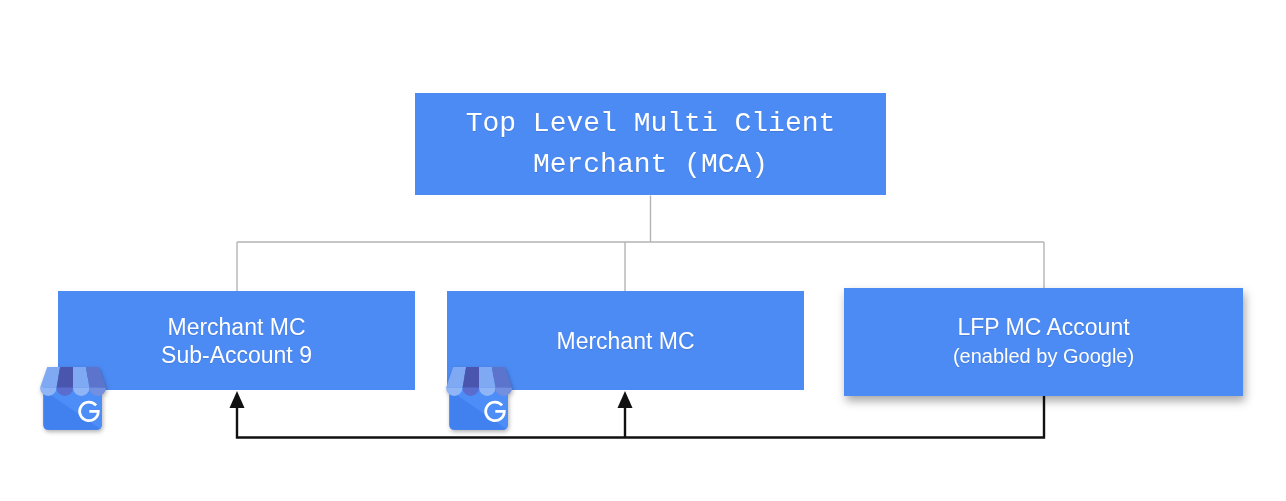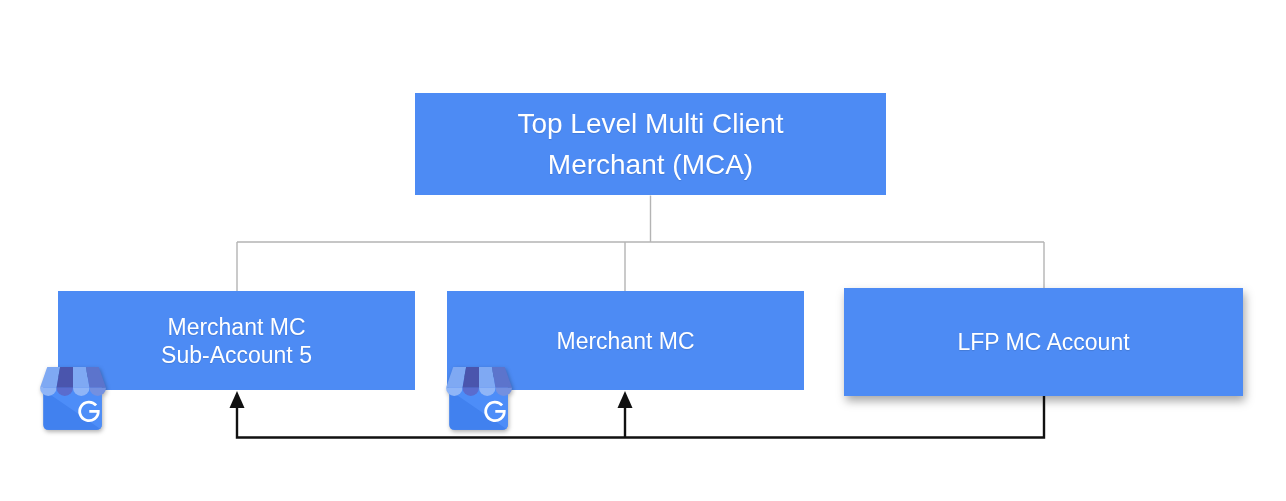--- a/index.html
+++ b/index.html
@@ -6,21 +6,21 @@
   .canvas{
     position:relative;width:1286px;height:501px;background:#ffffff;
     font-family:"Liberation Sans",sans-serif;overflow:hidden;
   }
   svg.connectors{position:absolute;left:0;top:0;}
   .node{
     position:absolute;background:#4d8bf4;color:#ffffff;
     display:flex;flex-direction:column;align-items:center;justify-content:center;
     text-align:center;text-shadow:0 1px 1px rgba(0,0,0,.12);
   }
-  .node-root{left:415px;top:93px;width:471px;height:102px;font-size:28px;line-height:41px;}
+  .node-root{left:415px;top:93px;width:471px;height:102px;font-size:28px;line-height:41px;font-family:Liberation Mono, monospace;}
   .node-c1{left:58px;top:291px;width:357px;height:99px;font-size:23px;line-height:28px;}
   .node-c2{left:447px;top:291px;width:357px;height:99px;font-size:23px;line-height:28px;}
   .node-c3{
     left:844px;top:288px;width:399px;height:108px;font-size:23px;line-height:29px;
     box-shadow:2px 5px 9px rgba(0,0,0,.35);
   }
   .node-c3 .line2{font-size:20px;}
   .gmb-icon{
     position:absolute;width:66px;height:63px;
     filter:drop-shadow(1px 2px 2px rgba(0,0,0,.30));
@@ -40,29 +40,30 @@
     <polygon points="625,391 617.5,408 632.5,408" fill="#111111"></polygon>
   </svg>
 
   <div class="node node-root">
     <div class="line1">Top Level Multi Client</div>
     <div class="line2">Merchant (MCA)</div>
   </div>
 
   <div class="node node-c1">
     <div class="line1">Merchant MC</div>
-    <div class="line2">Sub-Account 5</div>
+    <div class="line2">Sub-Account 9</div>
   </div>
 
   <div class="node node-c2">
     <div class="line1">Merchant MC</div>
   </div>
 
   <div class="node node-c3">
     <div class="line1">LFP MC Account</div>
+    <div class="line2">(enabled by Google)</div>
   </div>
 
   <svg class="gmb-icon gmb-icon-1" viewBox="0 0 64 61">
     <defs>
       <clipPath id="bodyClip1">
           <rect x="3" y="10" width="57" height="51" rx="5"></rect>
         </clipPath>
     </defs>
     <g clip-path="url(#bodyClip1)">
       <rect x="3" y="10" width="57" height="51" fill="#4181ef"></rect>

